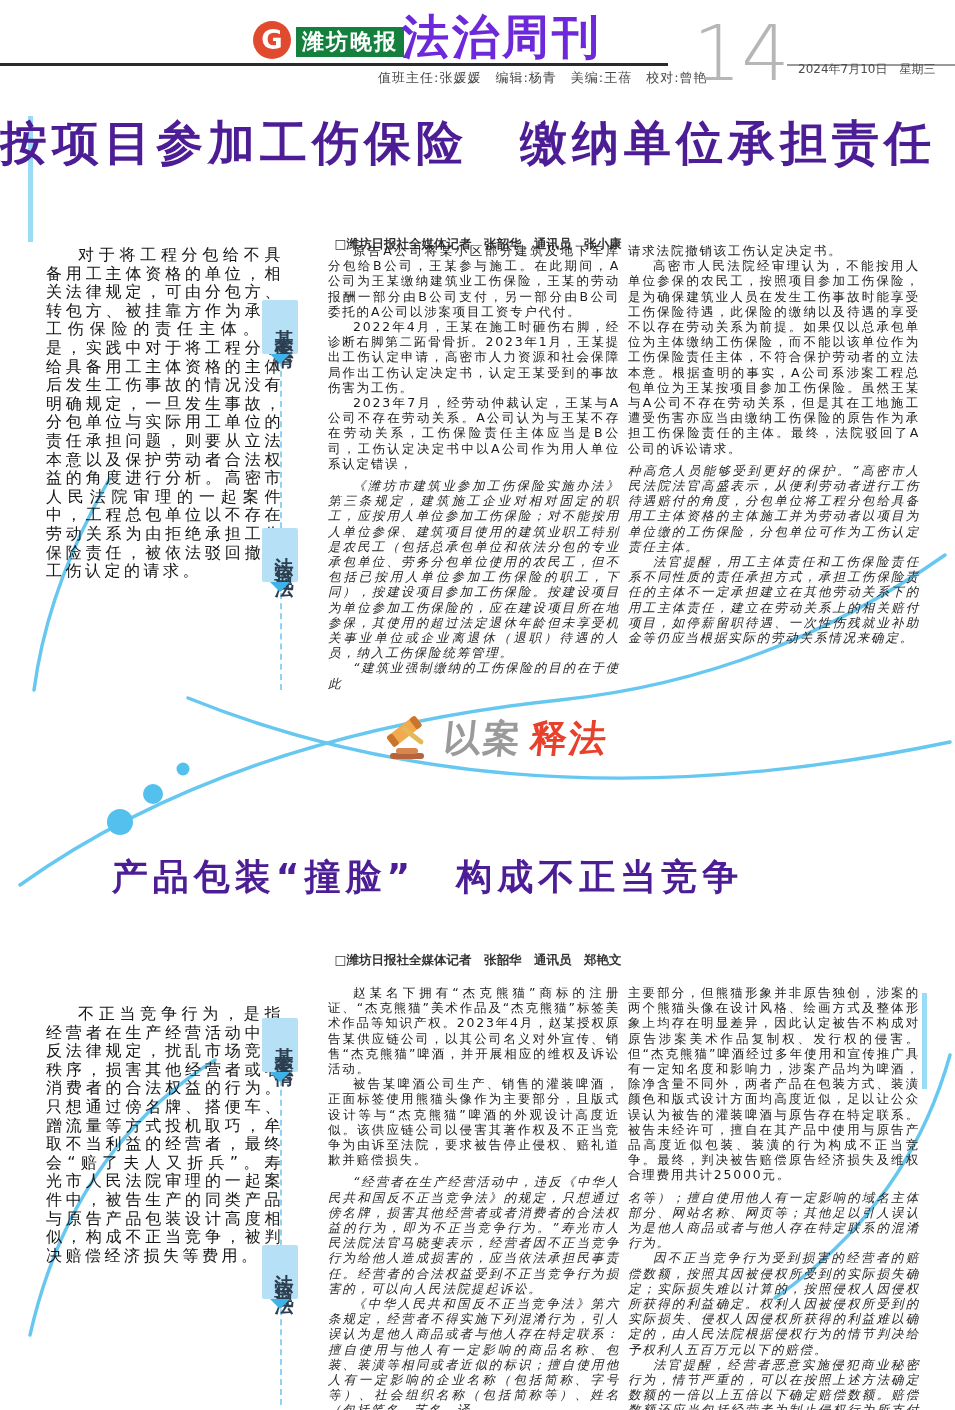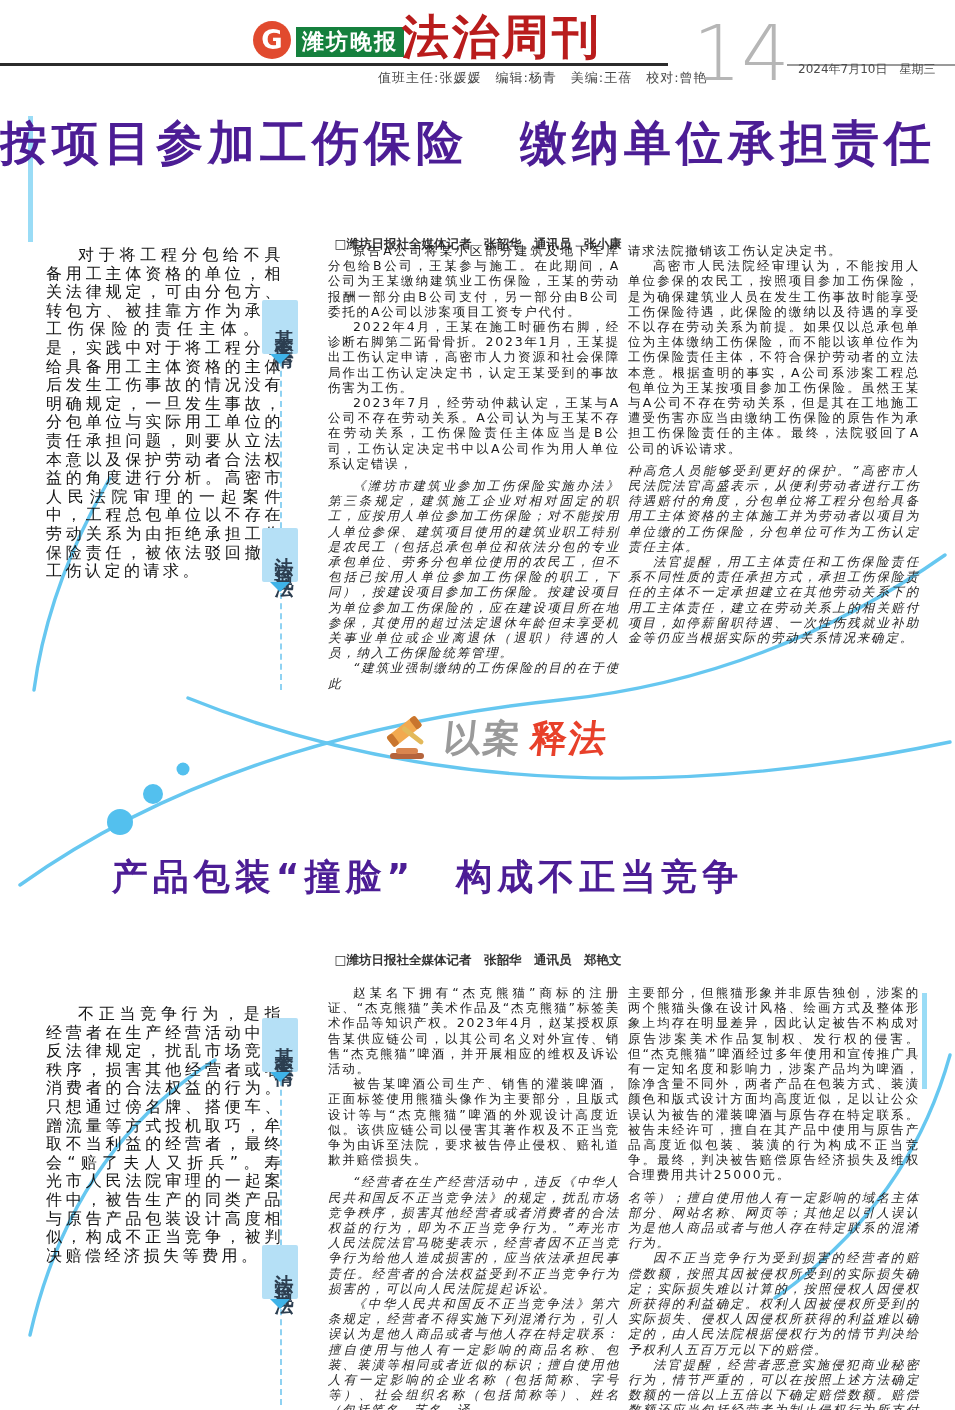--- a/index.html
+++ b/index.html
@@ -3,21 +3,21 @@
 <meta charset="utf-8">
 <style>
   html,body{margin:0;padding:0;background:#e9e9e9;}
   .page{position:relative;width:955px;height:1410px;background:#ffffff;overflow:hidden;
         font-family:"DejaVu Sans","Liberation Sans",sans-serif;color:#1c1c1c;}
   
   .logo-circle{position:absolute;left:253px;top:21px;width:38px;height:38px;border-radius:50%;
     background:#e14a2e;color:#fff;font-weight:900;font-size:26px;line-height:38px;text-align:center;}
   .logo-box{position:absolute;left:296px;top:27px;height:30px;background:#15803d;color:#fff;
     font-weight:900;font-size:22px;line-height:30px;padding:0 6px;letter-spacing:2px;}
-  .section-title{position:absolute;left:402px;top:6px;color:#b91c1c;font-weight:900;
+  .section-title{position:absolute;left:402px;top:6px;color:#6d28d9;font-weight:900;
     font-size:47px;letter-spacing:3px;}
   .rule-left{position:absolute;left:0;top:63px;width:668px;height:3px;background:#2b2b2b;}
   .rule-right{position:absolute;left:787px;top:64px;width:168px;height:2px;background:#9a9a9a;}
   .staff{position:absolute;left:378px;top:69px;font-size:13px;color:#474747;letter-spacing:1px;}
   .pagenum{position:absolute;left:693px;top:9px;font-size:76px;font-weight:200;color:#b6b6b6;}
   .date{position:absolute;left:798px;top:61px;font-size:12px;color:#4c4c4c;}
   
   .headline{position:absolute;left:0;width:855px;text-align:center;font-weight:900;color:#4c1d95;
     letter-spacing:5px;white-space:nowrap;}
   .headline.a1{top:112px;font-size:47px;}
@@ -138,21 +138,21 @@
   <div class="ribbon-track" style="left:280px;top:1030px;height:375px;"></div>
   <div class="ribbon" style="left:262px;top:1018px;">基本案情</div>
   <div class="ribbon" style="left:262px;top:1245px;">法官说法</div>
 
   <div class="col" style="left:328px;top:985px;">
     <div>
         <p>赵某名下拥有“杰克熊猫”商标的注册证、“杰克熊猫”美术作品及“杰克熊猫”标签美术作品等知识产权。2023年4月，赵某授权原告某供应链公司，以其公司名义对外宣传、销售“杰克熊猫”啤酒，并开展相应的维权及诉讼活动。</p>
         <p>被告某啤酒公司生产、销售的灌装啤酒，正面标签使用熊猫头像作为主要部分，且版式设计等与“杰克熊猫”啤酒的外观设计高度近似。该供应链公司以侵害其著作权及不正当竞争为由诉至法院，要求被告停止侵权、赔礼道歉并赔偿损失。</p>
       </div>
     <div class="judge-sec">
-        <p>“经营者在生产经营活动中，违反《中华人民共和国反不正当竞争法》的规定，扰乱市场竞争秩序，损害其他经营者或者消费者的合法权益的行为，即为不正当竞争行为。”寿光市人民法院法官马晓斐表示，经营者因不正当竞争行为给他人造成损害的，应当依法承担民事责任。经营者的合法权益受到不正当竞争行为损害的，可以向人民法院提起诉讼。</p>
+        <p>“经营者在生产经营活动中，违反《中华人民共和国反不正当竞争法》的规定，只想通过傍名牌，损害其他经营者或者消费者的合法权益的行为，即为不正当竞争行为。”寿光市人民法院法官马晓斐表示，经营者因不正当竞争行为给他人造成损害的，应当依法承担民事责任。经营者的合法权益受到不正当竞争行为损害的，可以向人民法院提起诉讼。</p>
         <p>《中华人民共和国反不正当竞争法》第六条规定，经营者不得实施下列混淆行为，引人误认为是他人商品或者与他人存在特定联系：擅自使用与他人有一定影响的商品名称、包装、装潢等相同或者近似的标识；擅自使用他人有一定影响的企业名称（包括简称、字号等）、社会组织名称（包括简称等）、姓名（包括笔名、艺名、译</p>
       </div>
   </div>
   <div class="col" style="left:628px;top:985px;">
     <div>
         <p class="flush">主要部分，但熊猫形象并非原告独创，涉案的两个熊猫头像在设计风格、绘画方式及整体形象上均存在明显差异，因此认定被告不构成对原告涉案美术作品复制权、发行权的侵害。但“杰克熊猫”啤酒经过多年使用和宣传推广具有一定知名度和影响力，涉案产品均为啤酒，除净含量不同外，两者产品在包装方式、装潢颜色和版式设计方面均高度近似，足以让公众误认为被告的灌装啤酒与原告存在特定联系。被告未经许可，擅自在其产品中使用与原告产品高度近似包装、装潢的行为构成不正当竞争。最终，判决被告赔偿原告经济损失及维权合理费用共计25000元。</p>
       </div>
     <div class="judge-sec">
         <p class="flush">名等）；擅自使用他人有一定影响的域名主体部分、网站名称、网页等；其他足以引人误认为是他人商品或者与他人存在特定联系的混淆行为。</p>
         <p>因不正当竞争行为受到损害的经营者的赔偿数额，按照其因被侵权所受到的实际损失确定；实际损失难以计算的，按照侵权人因侵权所获得的利益确定。权利人因被侵权所受到的实际损失、侵权人因侵权所获得的利益难以确定的，由人民法院根据侵权行为的情节判决给予权利人五百万元以下的赔偿。</p>

